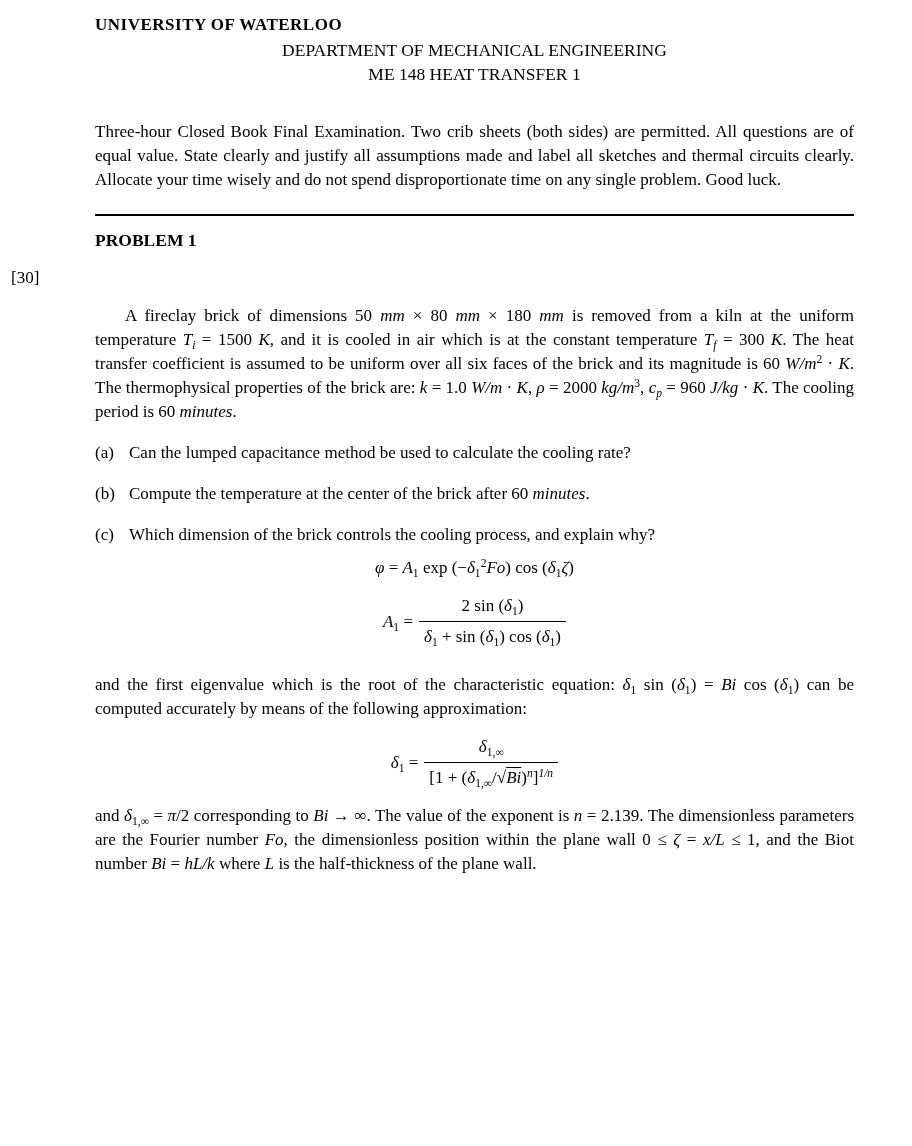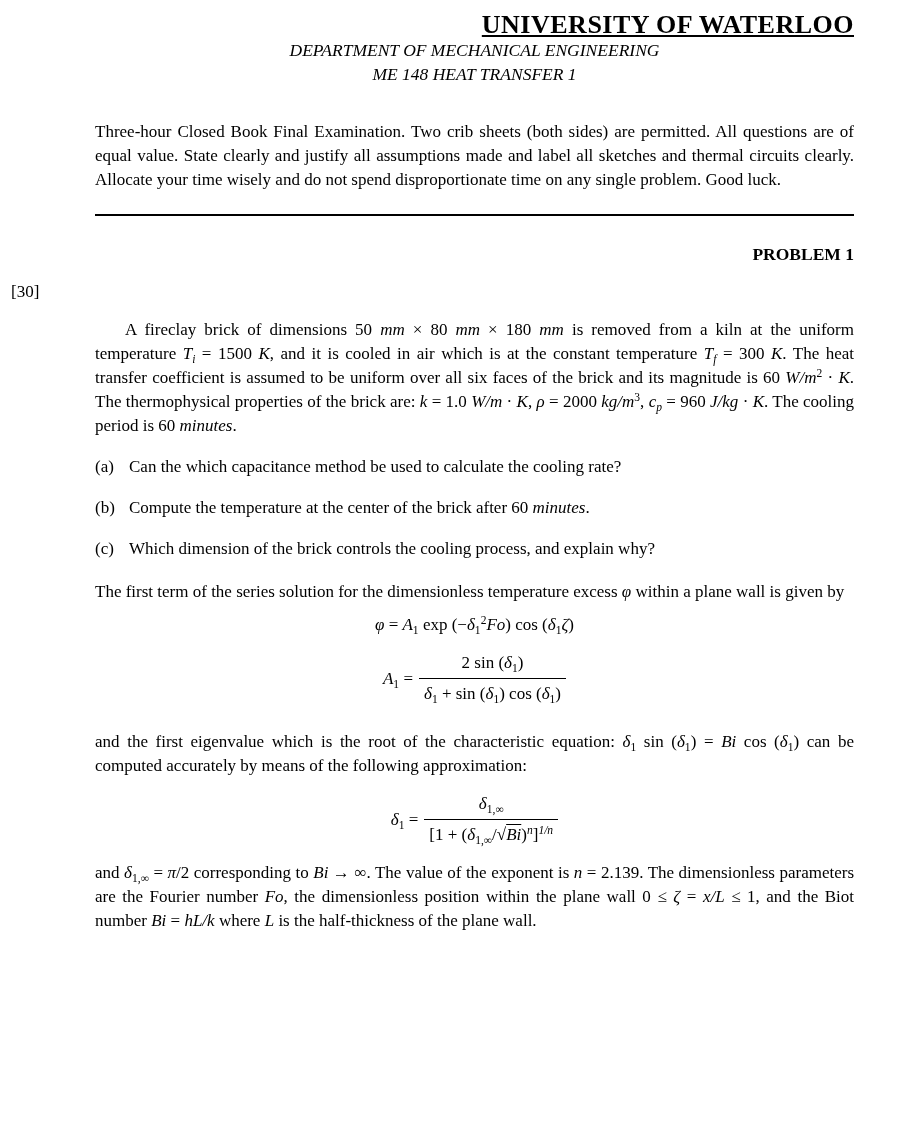--- a/index.html
+++ b/index.html
@@ -9,29 +9,29 @@
     background: #ffffff;
     color: #000000;
     font-family: "Liberation Serif", "DejaVu Serif", serif;
     font-size: 17px;
     line-height: 24px;
     box-sizing: border-box;
     padding: 12px 58px 0 95px;
     position: relative;
     overflow: hidden;
   }
-  .h1 { text-align: right; font-weight: bold; font-size: 26px; line-height: 26px; letter-spacing: 0.5px; text-decoration: underline; }
-  .h2 { text-align: center; font-size: 17.5px; line-height: 24px; font-style: italic; }
+  .h1 { text-align: left; font-weight: bold; font-size: 17px; line-height: 26px; letter-spacing: 0.5px; }
+  .h2 { text-align: center; font-size: 17.5px; line-height: 24px; }
   .info-row { margin-top: 24px; display: flex; justify-content: space-between; font-weight: bold; }
   .info-left div { line-height: 25px; }
   .time-label { margin-right: 30px; }
   .para { margin: 0; text-align: justify; }
   .instructions { margin-top: 34px; }
   .rule { margin: 22px 0 0 0; border: none; border-top: 2.5px solid #000; }
-  .problem-title { margin-top: 26px; font-weight: bold; font-size: 17.5px; text-align: right; }
+  .problem-title { margin-top: 12px; font-weight: bold; font-size: 17.5px; }
   .marks { margin-top: 14px; margin-left: -84px; }
   .statement { margin-top: 14px; text-indent: 30px; }
   .parts { margin-top: 16px; }
   .part { display: flex; margin-top: 17px; }
   .part-label { width: 34px; flex: 0 0 34px; }
   .series-para { margin-top: 19px; }
   .eq { text-align: center; margin: 9px 0 7px 0; }
   .eq-frac { margin: 14px 0 10px 0; }
   .frac { display: inline-block; vertical-align: middle; }
   .frac .num { display: block; padding: 0 5px 3px 5px; border-bottom: 1.5px solid #000; }
@@ -63,33 +63,32 @@
 
   <div class="problem-title">PROBLEM 1</div>
 
   <div class="marks">[30]</div>
 
   <p class="para statement"><span>A fireclay brick of dimensions 50 </span><span class="i">mm</span><span> × 80 </span><span class="i">mm</span><span> × 180 </span><span class="i">mm</span><span> is removed from a kiln at the uniform temperature </span><span class="i">T</span><span class="i sub">i</span><span> = 1500 </span><span class="i">K</span><span>, and it is cooled in air which is at the constant temperature </span><span class="i">T</span><span class="i sub">f</span><span> = 300 </span><span class="i">K</span><span>. The heat transfer coefficient is assumed to be uniform over all six faces of the brick and its magnitude is 60 </span><span class="i">W/m</span><span class="sup">2</span><span> · </span><span class="i">K</span><span>. The thermophysical properties of the brick are: </span><span class="i">k</span><span> = 1.0 </span><span class="i">W/m</span><span> · </span><span class="i">K</span><span>, </span><span class="i">ρ</span><span> = 2000 </span><span class="i">kg/m</span><span class="sup">3</span><span>, </span><span class="i">c</span><span class="i sub">p</span><span> = 960 </span><span class="i">J/kg</span><span> · </span><span class="i">K</span><span>. The cooling period is 60 </span><span class="i">minutes</span><span>.</span></p>
 
   <div class="parts">
     <div class="part">
       <span class="part-label">(a)</span>
-      <span class="part-text"><span>Can the which capacitance method be used to calculate the cooling rate?</span></span>
+      <span class="part-text"><span>Can the lumped capacitance method be used to calculate the cooling rate?</span></span>
     </div>
     <div class="part">
       <span class="part-label">(b)</span>
       <span class="part-text"><span>Compute the temperature at the center of the brick after 60 </span><span class="i">minutes</span><span>.</span></span>
     </div>
     <div class="part">
       <span class="part-label">(c)</span>
       <span class="part-text"><span>Which dimension of the brick controls the cooling process, and explain why?</span></span>
     </div>
   </div>
 
-  <p class="para series-para"><span>The first term of the series solution for the dimensionless temperature excess </span><span class="i">φ</span><span> within a plane wall is given by</span></p>
 
   <div class="eq"><span class="i">φ</span><span> = </span><span class="i">A</span><span class="sub">1</span><span> exp </span><span>(−</span><span class="i">δ</span><span class="sub">1</span><span class="sup">2</span><span class="i">Fo</span><span>) cos (</span><span class="i">δ</span><span class="sub">1</span><span class="i">ζ</span><span>)</span></div>
 
 
   <div class="eq eq-frac">
     <span class="eq-lhs"><span class="i">A</span><span class="sub">1</span><span> = </span></span><span class="frac"><span class="num"><span>2 sin (</span><span class="i">δ</span><span class="sub">1</span><span>)</span></span><span class="den"><span class="i">δ</span><span class="sub">1</span><span> + sin (</span><span class="i">δ</span><span class="sub">1</span><span>) cos (</span><span class="i">δ</span><span class="sub">1</span><span>)</span></span></span>
   </div>
 
   <p class="para eigen-para"><span>and the first eigenvalue which is the root of the characteristic equation:  </span><span class="i">δ</span><span class="sub">1</span><span> sin (</span><span class="i">δ</span><span class="sub">1</span><span>) = </span><span class="i">Bi</span><span> cos (</span><span class="i">δ</span><span class="sub">1</span><span>) can be computed accurately by means of the following approximation:</span></p>
 

